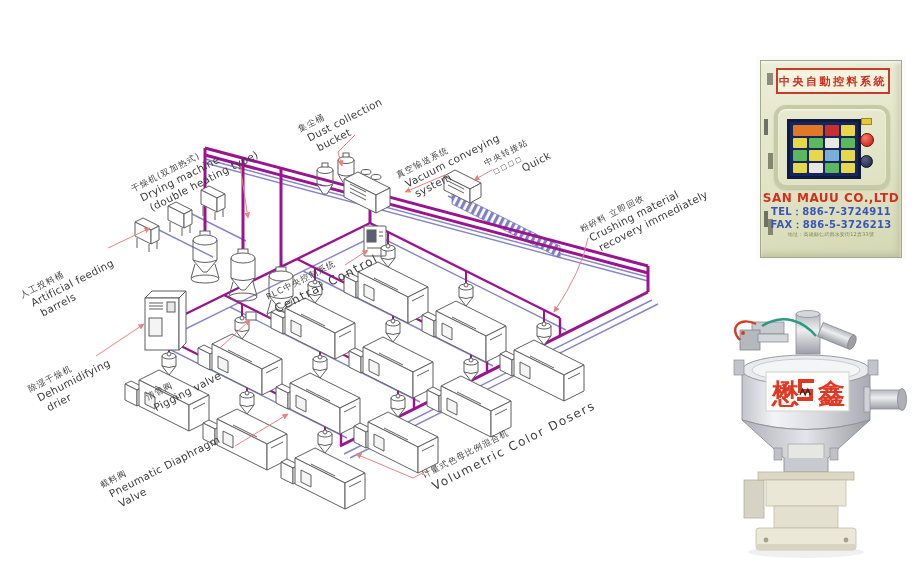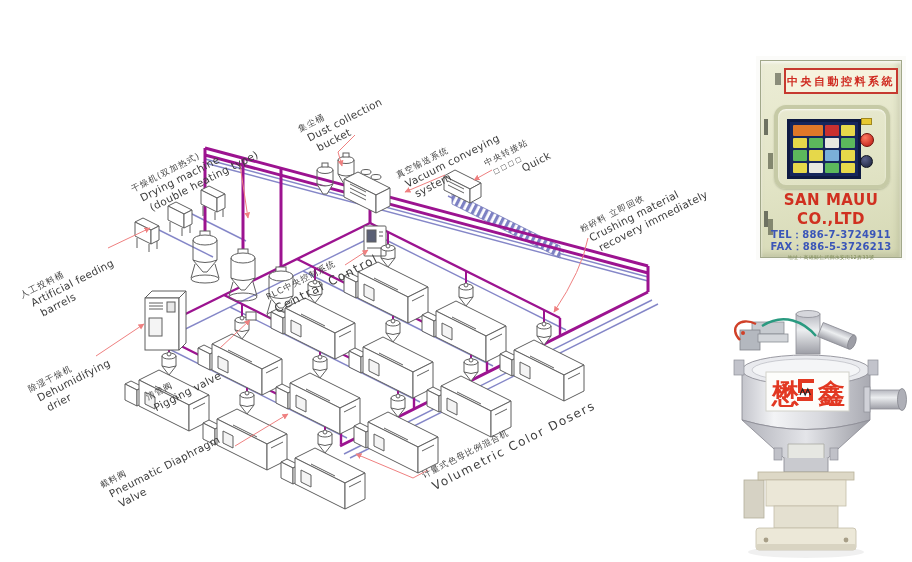--- a/index.html
+++ b/index.html
@@ -12,38 +12,38 @@
   .en-big{font-size:12px;fill:#3e3e3e;letter-spacing:1.6px;}
   .sq{font-size:6.5px;fill:#3e3e3e;letter-spacing:2px;}
   
   .cab-photo{position:absolute;left:756px;top:56px;width:150px;height:204px;background:#fbfbf9;}
   .cab-body{position:absolute;left:4px;top:4px;right:4px;bottom:2px;
             background:linear-gradient(168deg,#ecedd6 0%,#e2e4c6 55%,#d5d8b4 100%);
             border:1px solid #a2a88a;box-shadow:inset 0 2px 3px rgba(255,255,255,.7), inset -3px -3px 6px rgba(120,125,90,.25);}
   .cab-hinge{position:absolute;left:3px;width:4px;height:16px;background:#6e7262;}
   .cab-vent{position:absolute;left:7px;width:5px;height:16px;background:#83876f;}
   .cab-plaque{position:absolute;left:15px;top:7px;width:110px;height:22px;background:#f6f3de;
-              border:2px solid #c63a30;display:flex;align-items:center;justify-content:center;margin-left:8px;}
+              border:2px solid #c63a30;display:flex;align-items:center;justify-content:center;}
   .cab-plaque-icon{position:absolute;left:-11px;top:3px;width:6px;height:12px;background:#8a8d7a;}
   .cab-plaque span{color:#cf2a20;font-weight:bold;font-size:11px;letter-spacing:2.5px;white-space:nowrap;}
   .cab-panel{position:absolute;left:13px;top:44px;width:108px;height:76px;border:4px solid #c6caa6;
              border-radius:12px;box-shadow:inset 0 1px 2px rgba(255,255,255,.8),0 1px 2px rgba(110,115,85,.35);}
   .cab-screen{position:absolute;left:9px;top:10px;width:62px;height:48px;background:#16265c;border:3px solid #0e1a42;
               display:grid;grid-template-columns:repeat(4,1fr);grid-template-rows:repeat(4,1fr);gap:2px;padding:3px;}
   .cell{border-radius:1px;}
   .c-o{background:#e07828;} .c-r{background:#c83030;} .c-y{background:#e6d84a;}
   .c-g{background:#5cb85c;} .c-w{background:#e8e8e0;} .c-b{background:#7ab0d8;}
   .led-y{position:absolute;right:14px;top:9px;width:9px;height:5px;background:#e8c832;border:1px solid #a08820;}
   .btn-red{position:absolute;right:12px;top:24px;width:12px;height:12px;border-radius:50%;
            background:radial-gradient(circle at 35% 30%,#ff7a60,#b81410);border:1px solid #701008;}
   .btn-navy{position:absolute;right:13px;top:46px;width:11px;height:11px;border-radius:50%;
             background:radial-gradient(circle at 35% 30%,#58608a,#1a2038);border:1px solid #10141f;}
   .cab-text{position:absolute;left:0;right:0;top:130px;text-align:center;line-height:1.25;}
   .t-co-zh{color:#3a55b8;font-weight:bold;font-size:15px;letter-spacing:3px;}
-  .t-co-en{color:#d03020;font-weight:bold;font-size:15px;letter-spacing:0.5px;}
+  .t-co-en{color:#d03020;font-weight:bold;font-size:12px;letter-spacing:0.5px;}
   .t-tel{color:#3a55b8;font-weight:bold;font-size:10px;letter-spacing:0.3px;}
   .t-addr{color:#7c8a55;font-size:5px;letter-spacing:0.2px;}
   
   .hopper-photo{position:absolute;left:700px;top:298px;width:212px;height:264px;}
 </style>
 </head>
 <body>
 
 <div id="canvas">
 

